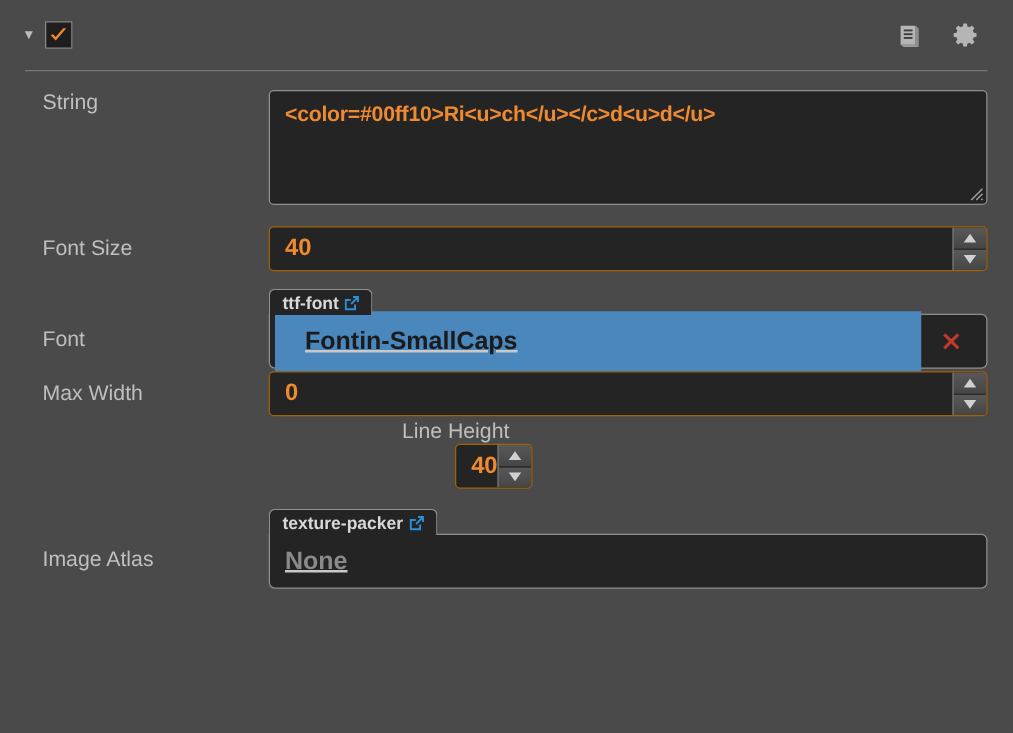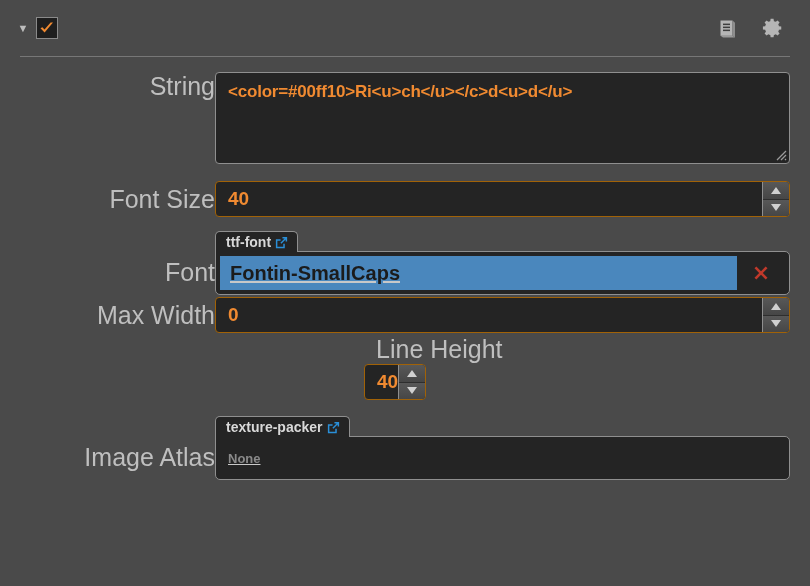--- a/index.html
+++ b/index.html
@@ -96,25 +96,24 @@
   .row {
     display: flex;
     align-items: flex-start;
     margin-top: 12px;
   }
   .row-label {
     width: 215px;
     flex: none;
     box-sizing: border-box;
     padding-left: 34px;
-    font-size: 25px;
+    font-size: 17px;
     color: #bfbfbf;
     white-space: nowrap;
     overflow: hidden;
-    text-align: right;
   }
   .row-field {
     flex: 1 1 auto;
     min-width: 0;
     position: relative;
   }
 
   
   .textarea-box {
     background: #242424;
@@ -255,42 +254,42 @@
     padding: 4px;
     position: relative;
     z-index: 1;
   }
   .asset-value-filled {
     flex: 1 1 auto;
     background: #4a87bd;
     color: #1b1b1b;
     font-size: 20px;
     font-weight: bold;
-    height: 34px;
-    display: flex;
-    align-items: center;
-    padding-left: 10px;
+    height: 48px;
+    display: flex;
+    align-items: center;
+    padding-left: 24px;
     box-sizing: border-box;
     min-width: 0;
     overflow: hidden;
     white-space: nowrap;
     cursor: pointer;
   }
   .asset-clear {
     width: 48px;
     flex: none;
     display: flex;
     align-items: center;
     justify-content: center;
     cursor: pointer;
   }
   .asset-value-empty {
     flex: 1 1 auto;
     color: #8a8a8a;
-    font-size: 13px;
+    font-size: 20px;
     font-weight: bold;
     padding-left: 8px;
     white-space: nowrap;
     overflow: hidden;
     cursor: pointer;
   }
 </style>
 </head>
 <body>
 

